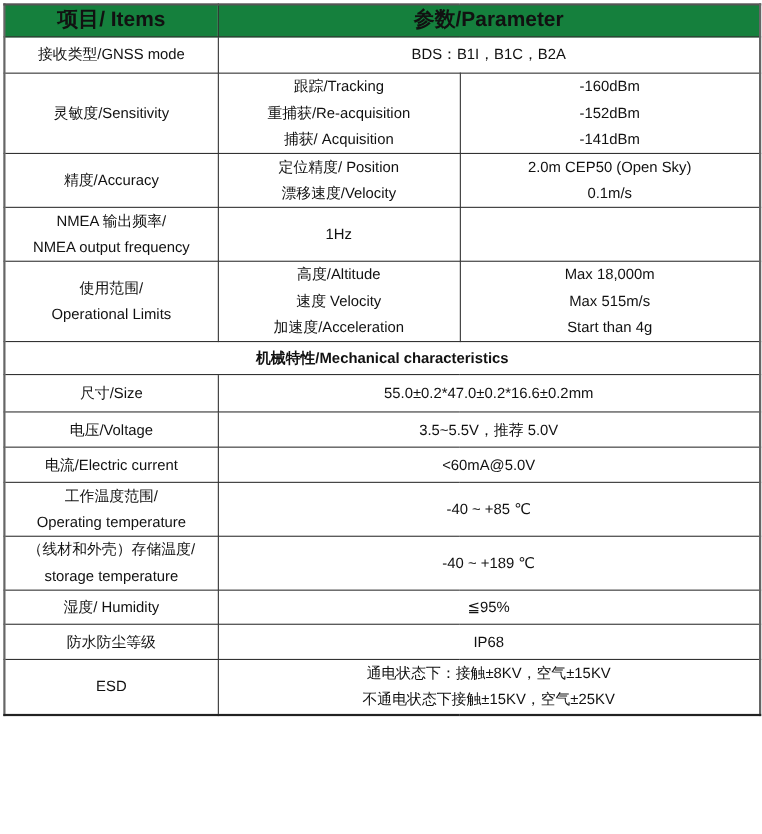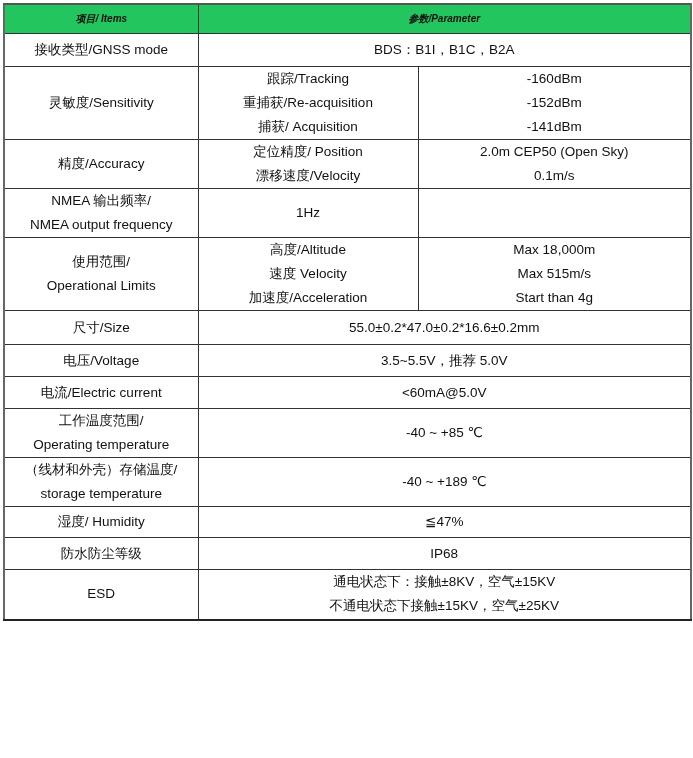--- a/index.html
+++ b/index.html
@@ -1,20 +1,20 @@
 <!DOCTYPE html>
 <html><head>
 <meta charset="utf-8">
 <style>
   html, body { margin:0; padding:0; background:#ffffff; }
   body { width:693px; height:758px; overflow:hidden; font-family:"Liberation Sans","DejaVu Sans",sans-serif; color:#111; }
   table.spec { position:absolute; left:3px; top:3px; width:687px; border-collapse:collapse; table-layout:fixed; font-size:13.5px; }
   table.spec td, table.spec th { border:1px solid #333; text-align:center; vertical-align:middle; padding:0 4px; line-height:24px; }
   table.spec { border-left:2px solid #666; border-right:2px solid #666; border-top:2px solid #555; border-bottom:2px solid #222; }
-  th.hd { background:#22c55e; font-weight:bold; height:28px; font-size:10px; border-bottom:2px solid #555;font-style:italic; }
+  th.hd { background:#15803d; font-weight:bold; height:28px; font-size:19px; border-bottom:2px solid #555; }
   td.section { text-align:left; font-weight:bold; padding-left:12px; height:29px; }
   .stack div { line-height:24px; }
 </style>
 </head>
 <body>
 
 <table class="spec">
   <colgroup>
     <col style="width:194px">
     <col style="width:220px">
@@ -77,20 +77,23 @@
       <div>速度 Velocity</div>
       <div>加速度/Acceleration</div>
     </td>
     <td class="stack">
       <div>Max 18,000m</div>
       <div>Max 515m/s</div>
       <div>Start than 4g</div>
     </td>
   </tr>
 
+  <tr>
+    <td class="section" colspan="3">机械特性/Mechanical characteristics</td>
+  </tr>
   <tr style="height:34px">
     <td>尺寸/Size</td>
     <td colspan="2">55.0±0.2*47.0±0.2*16.6±0.2mm</td>
   </tr>
 
   <tr style="height:32px">
     <td>电压/Voltage</td>
     <td colspan="2">3.5~5.5V，推荐 5.0V</td>
   </tr>
   <tr style="height:32px">
@@ -107,21 +110,21 @@
   </tr>
   <tr style="height:47px">
     <td class="stack">
       <div>（线材和外壳）存储温度/</div>
       <div>storage temperature</div>
     </td>
     <td colspan="2">-40 ~ +189 ℃</td>
   </tr>
   <tr style="height:31px">
     <td>湿度/ Humidity</td>
-    <td colspan="2">≦47%</td>
+    <td colspan="2">≦95%</td>
   </tr>
   <tr style="height:32px">
     <td>防水防尘等级</td>
     <td colspan="2">IP68</td>
   </tr>
   <tr style="height:50px">
     <td>ESD</td>
     <td colspan="2" class="stack">
       <div>通电状态下：接触±8KV，空气±15KV</div>
       <div>不通电状态下接触±15KV，空气±25KV</div>

